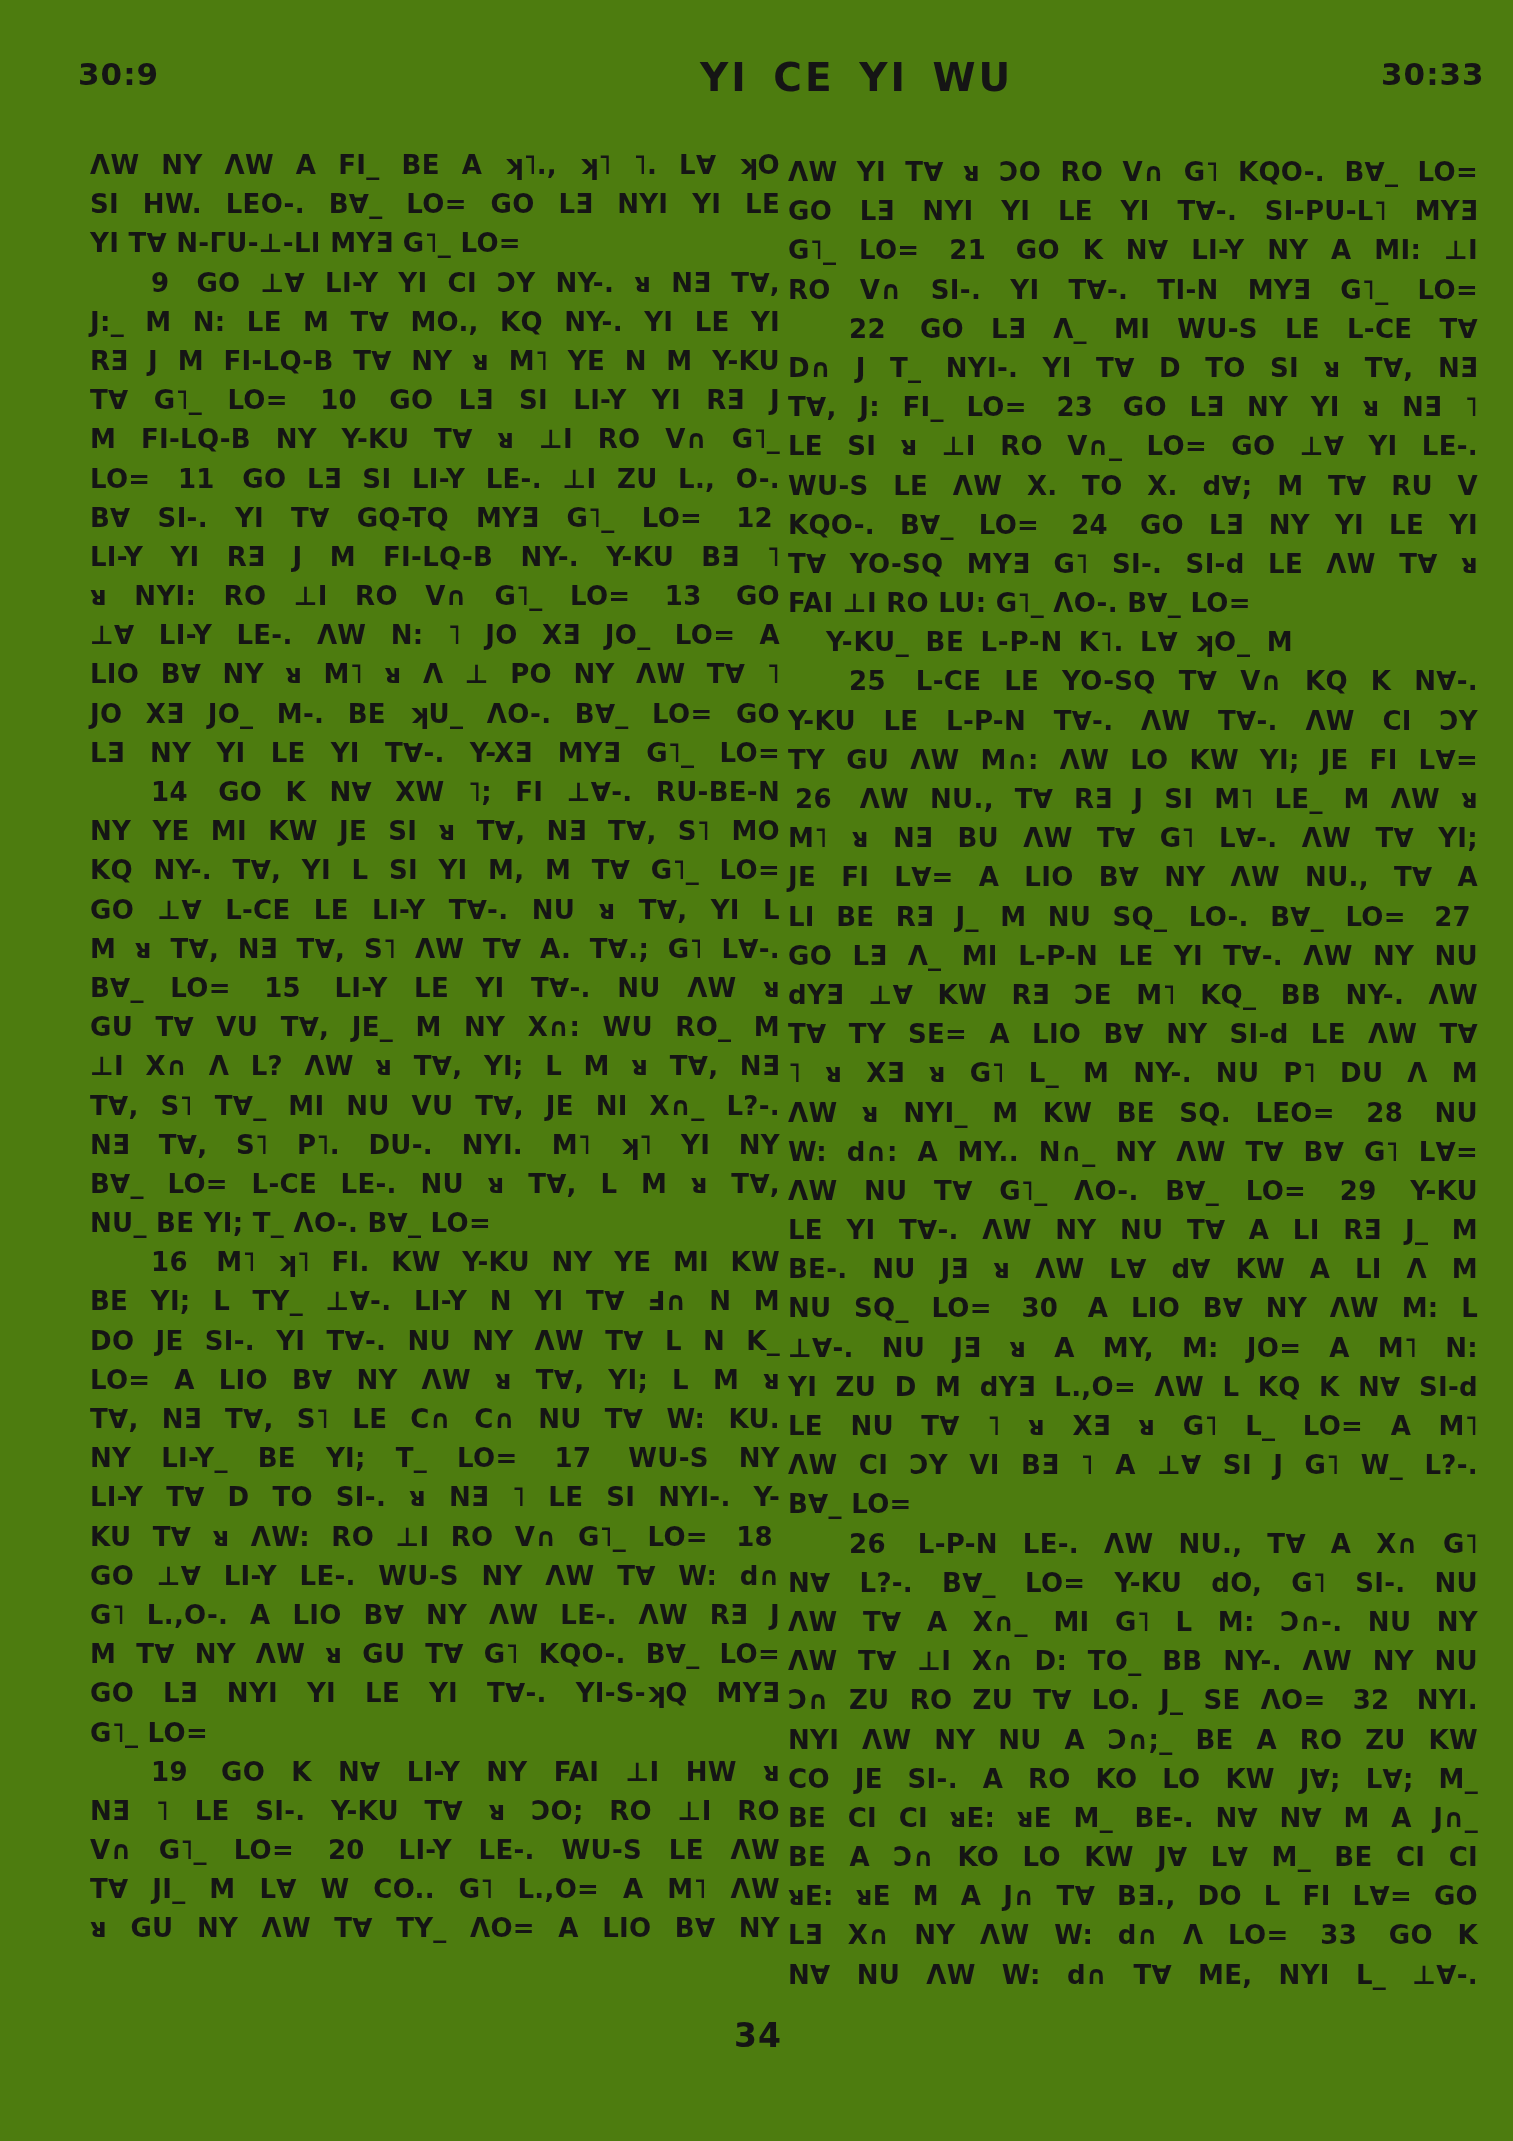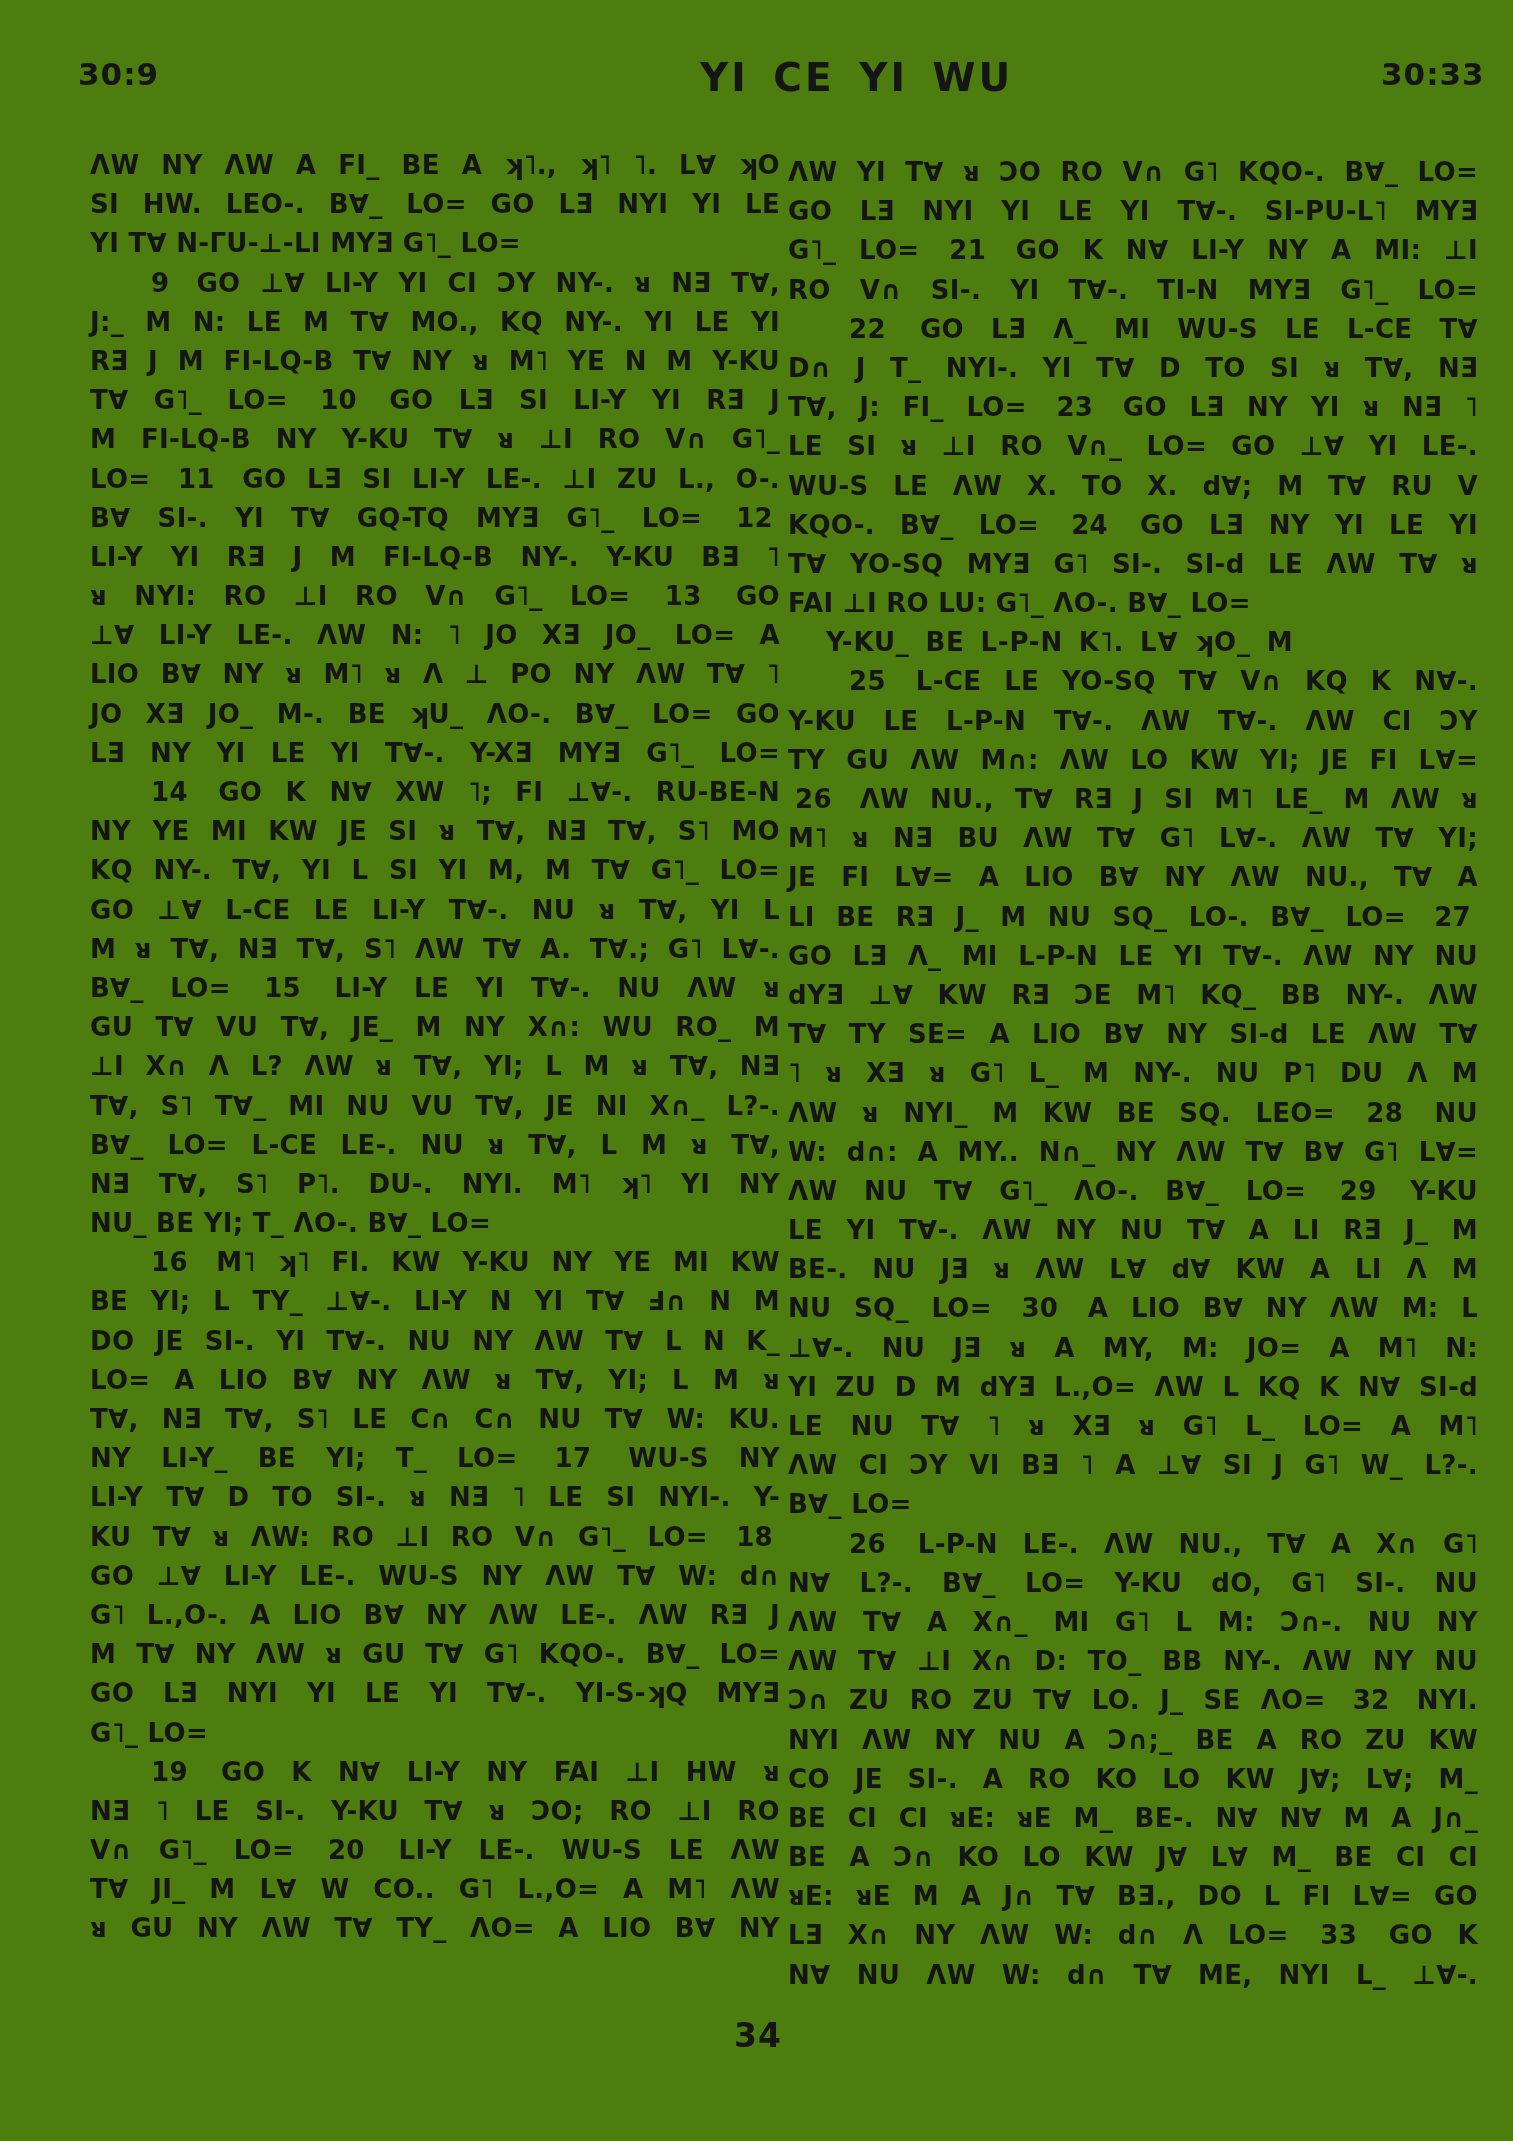--- a/index.html
+++ b/index.html
@@ -54,22 +54,22 @@
       <div class="line">LƎ NY YI LE YI T∀-. Y-XƎ MYƎ G˥_ LO=</div>
       <div class="line indent"><b>14</b> GO K N∀ XW ˥; FI ⊥∀-. RU-BE-N</div>
       <div class="line">NY YE MI KW JE SI ᴚ T∀, NƎ T∀, S˥ MO</div>
       <div class="line">KQ NY-. T∀, YI L SI YI M, M T∀ G˥_ LO=</div>
       <div class="line">GO ⊥∀ L-CE LE LI-Y T∀-. NU ᴚ T∀, YI L</div>
       <div class="line">M ᴚ T∀, NƎ T∀, S˥ ΛW T∀ A. T∀.; G˥ L∀-.</div>
       <div class="line">B∀_ LO= <b>15</b> LI-Y LE YI T∀-. NU ΛW ᴚ</div>
       <div class="line">GU T∀ VU T∀, JE_ M NY X∩: WU RO_ M</div>
       <div class="line">⊥I X∩ Λ L? ΛW ᴚ T∀, YI; L M ᴚ T∀, NƎ</div>
       <div class="line">T∀, S˥ T∀_ MI NU VU T∀, JE NI X∩_ L?-.</div>
+      <div class="line">NƎ T∀, S˥ P˥. DU-. NYI. M˥ ʞ˥ YI NY</div>
       <div class="line">B∀_ LO= L-CE LE-. NU ᴚ T∀, L M ᴚ T∀,</div>
-      <div class="line">NƎ T∀, S˥ P˥. DU-. NYI. M˥ ʞ˥ YI NY</div>
       <div class="line short">NU_ BE YI; T_ ΛO-. B∀_ LO=</div>
       <div class="line indent"><b>16</b> M˥ ʞ˥ FI. KW Y-KU NY YE MI KW</div>
       <div class="line">BE YI; L TY_ ⊥∀-. LI-Y N YI T∀ Ⅎ∩ N M</div>
       <div class="line">DO JE SI-. YI T∀-. NU NY ΛW T∀ L N K_</div>
       <div class="line">LO= A LIO B∀ NY ΛW ᴚ T∀, YI; L M ᴚ</div>
       <div class="line">T∀, NƎ T∀, S˥ LE C∩ C∩ NU T∀ W: KU.</div>
       <div class="line">NY LI-Y_ BE YI; T_ LO= <b>17</b> WU-S NY</div>
       <div class="line">LI-Y T∀ D TO SI-. ᴚ NƎ ˥ LE SI NYI-. Y-</div>
       <div class="line">KU T∀ ᴚ ΛW: RO ⊥I RO V∩ G˥_ LO= <b>18</b></div>
       <div class="line">GO ⊥∀ LI-Y LE-. WU-S NY ΛW T∀ W: d∩</div>

